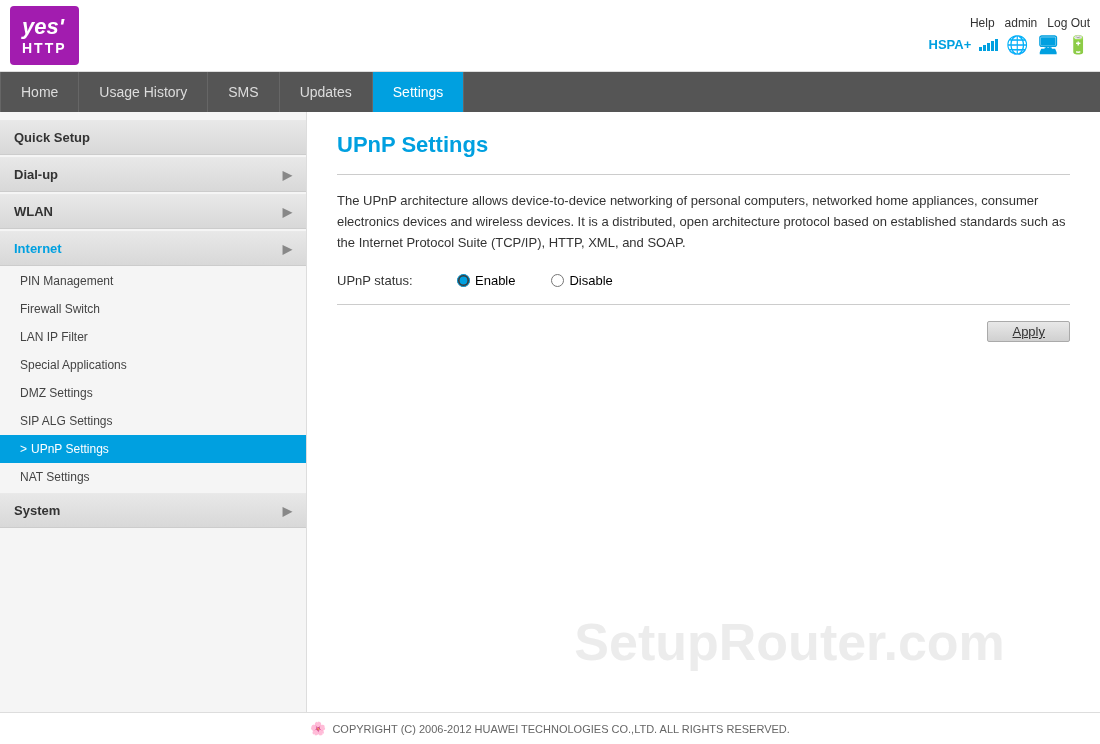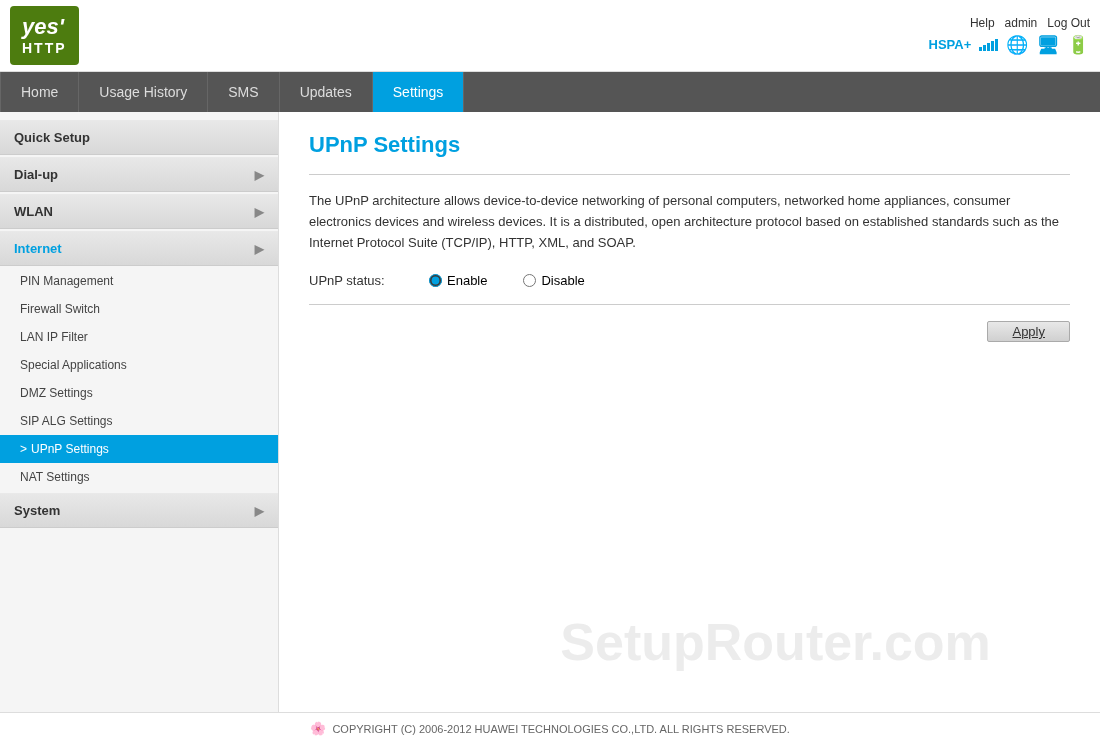--- a/index.html
+++ b/index.html
@@ -13,21 +13,21 @@
       align-items: center;
       padding: 4px 10px;
       border-bottom: 1px solid #ddd;
       height: 72px;
     }
     .logo-area {
       display: flex;
       align-items: center;
     }
     .logo-box {
-      background: #4d7c0f;
+      background: #a21caf;
       padding: 8px 12px;
       border-radius: 4px;
       color: white;
       font-size: 18px;
       font-weight: bold;
       line-height: 1.2;
     }
     .logo-yes { font-style: italic; font-size: 22px; }
     .logo-optus { font-size: 14px; letter-spacing: 2px; }
     .top-right {
@@ -77,21 +77,21 @@
     .nav-item.active { background: #00a0e0; color: #fff; }
 
     
     .content-area {
       display: flex;
       height: calc(744px - 72px - 40px - 32px);
     }
 
     
     .sidebar {
-      width: 279px;
+      width: 307px;
       background: #f5f5f5;
       border-right: 1px solid #ddd;
       padding: 8px 0;
       flex-shrink: 0;
     }
     .sidebar-section {
       margin-bottom: 2px;
     }
     .sidebar-header {
       background: linear-gradient(to bottom, #e8e8e8, #d8d8d8);

